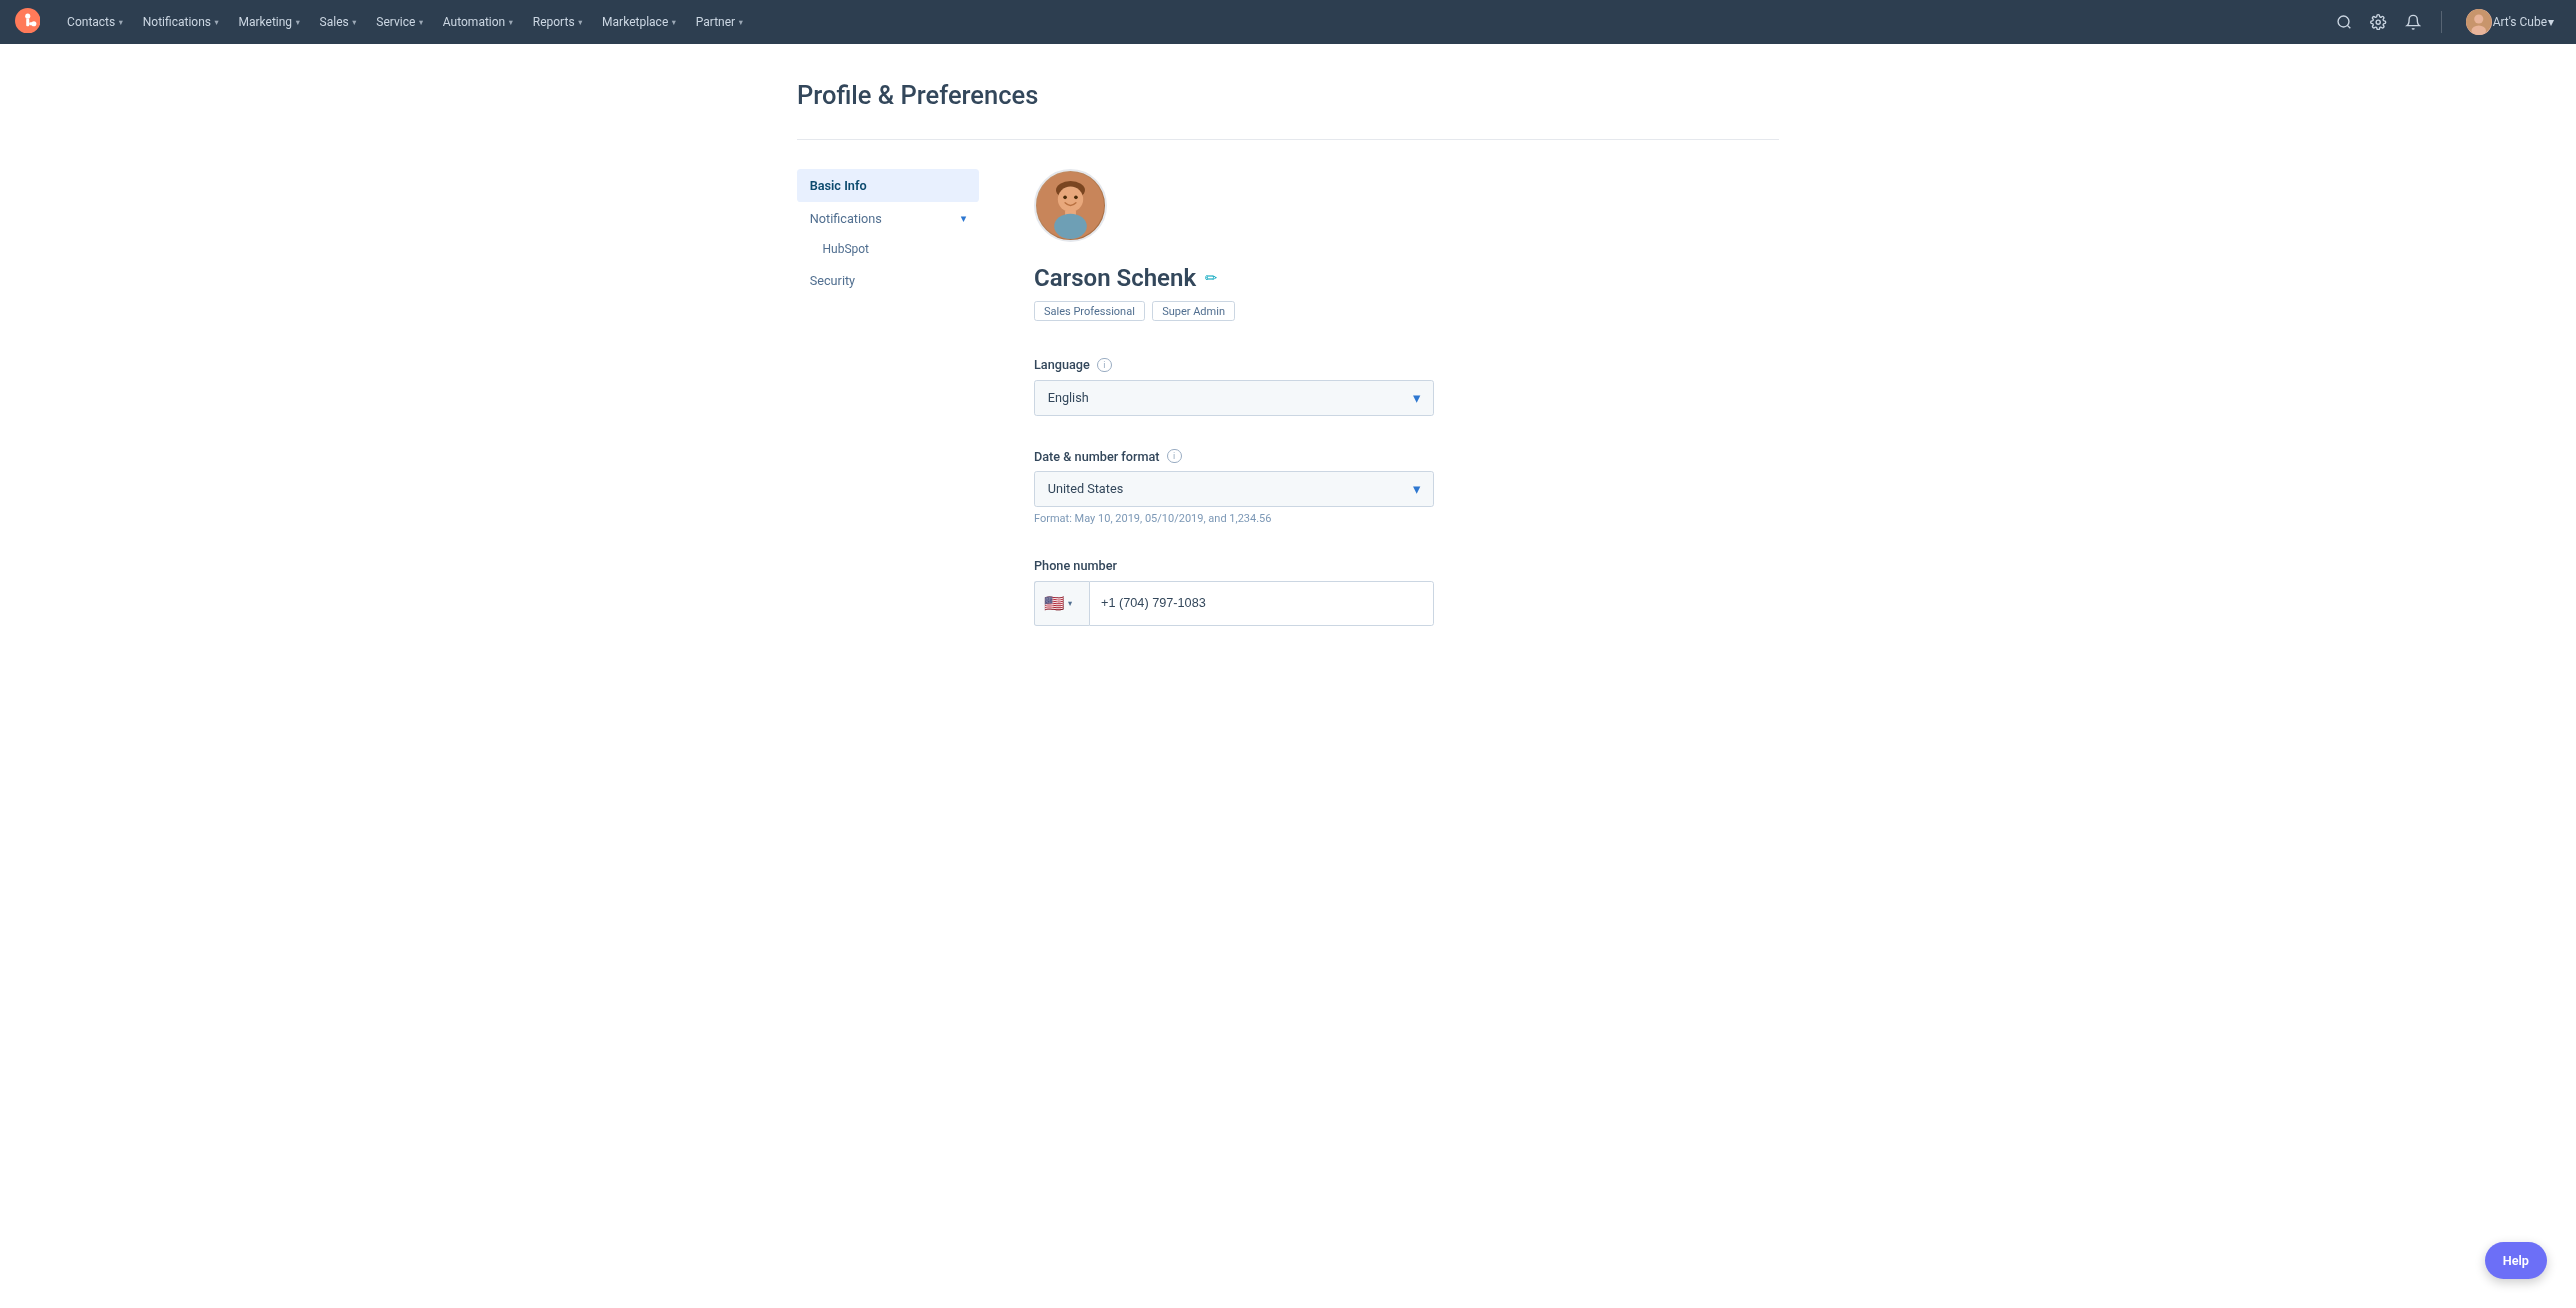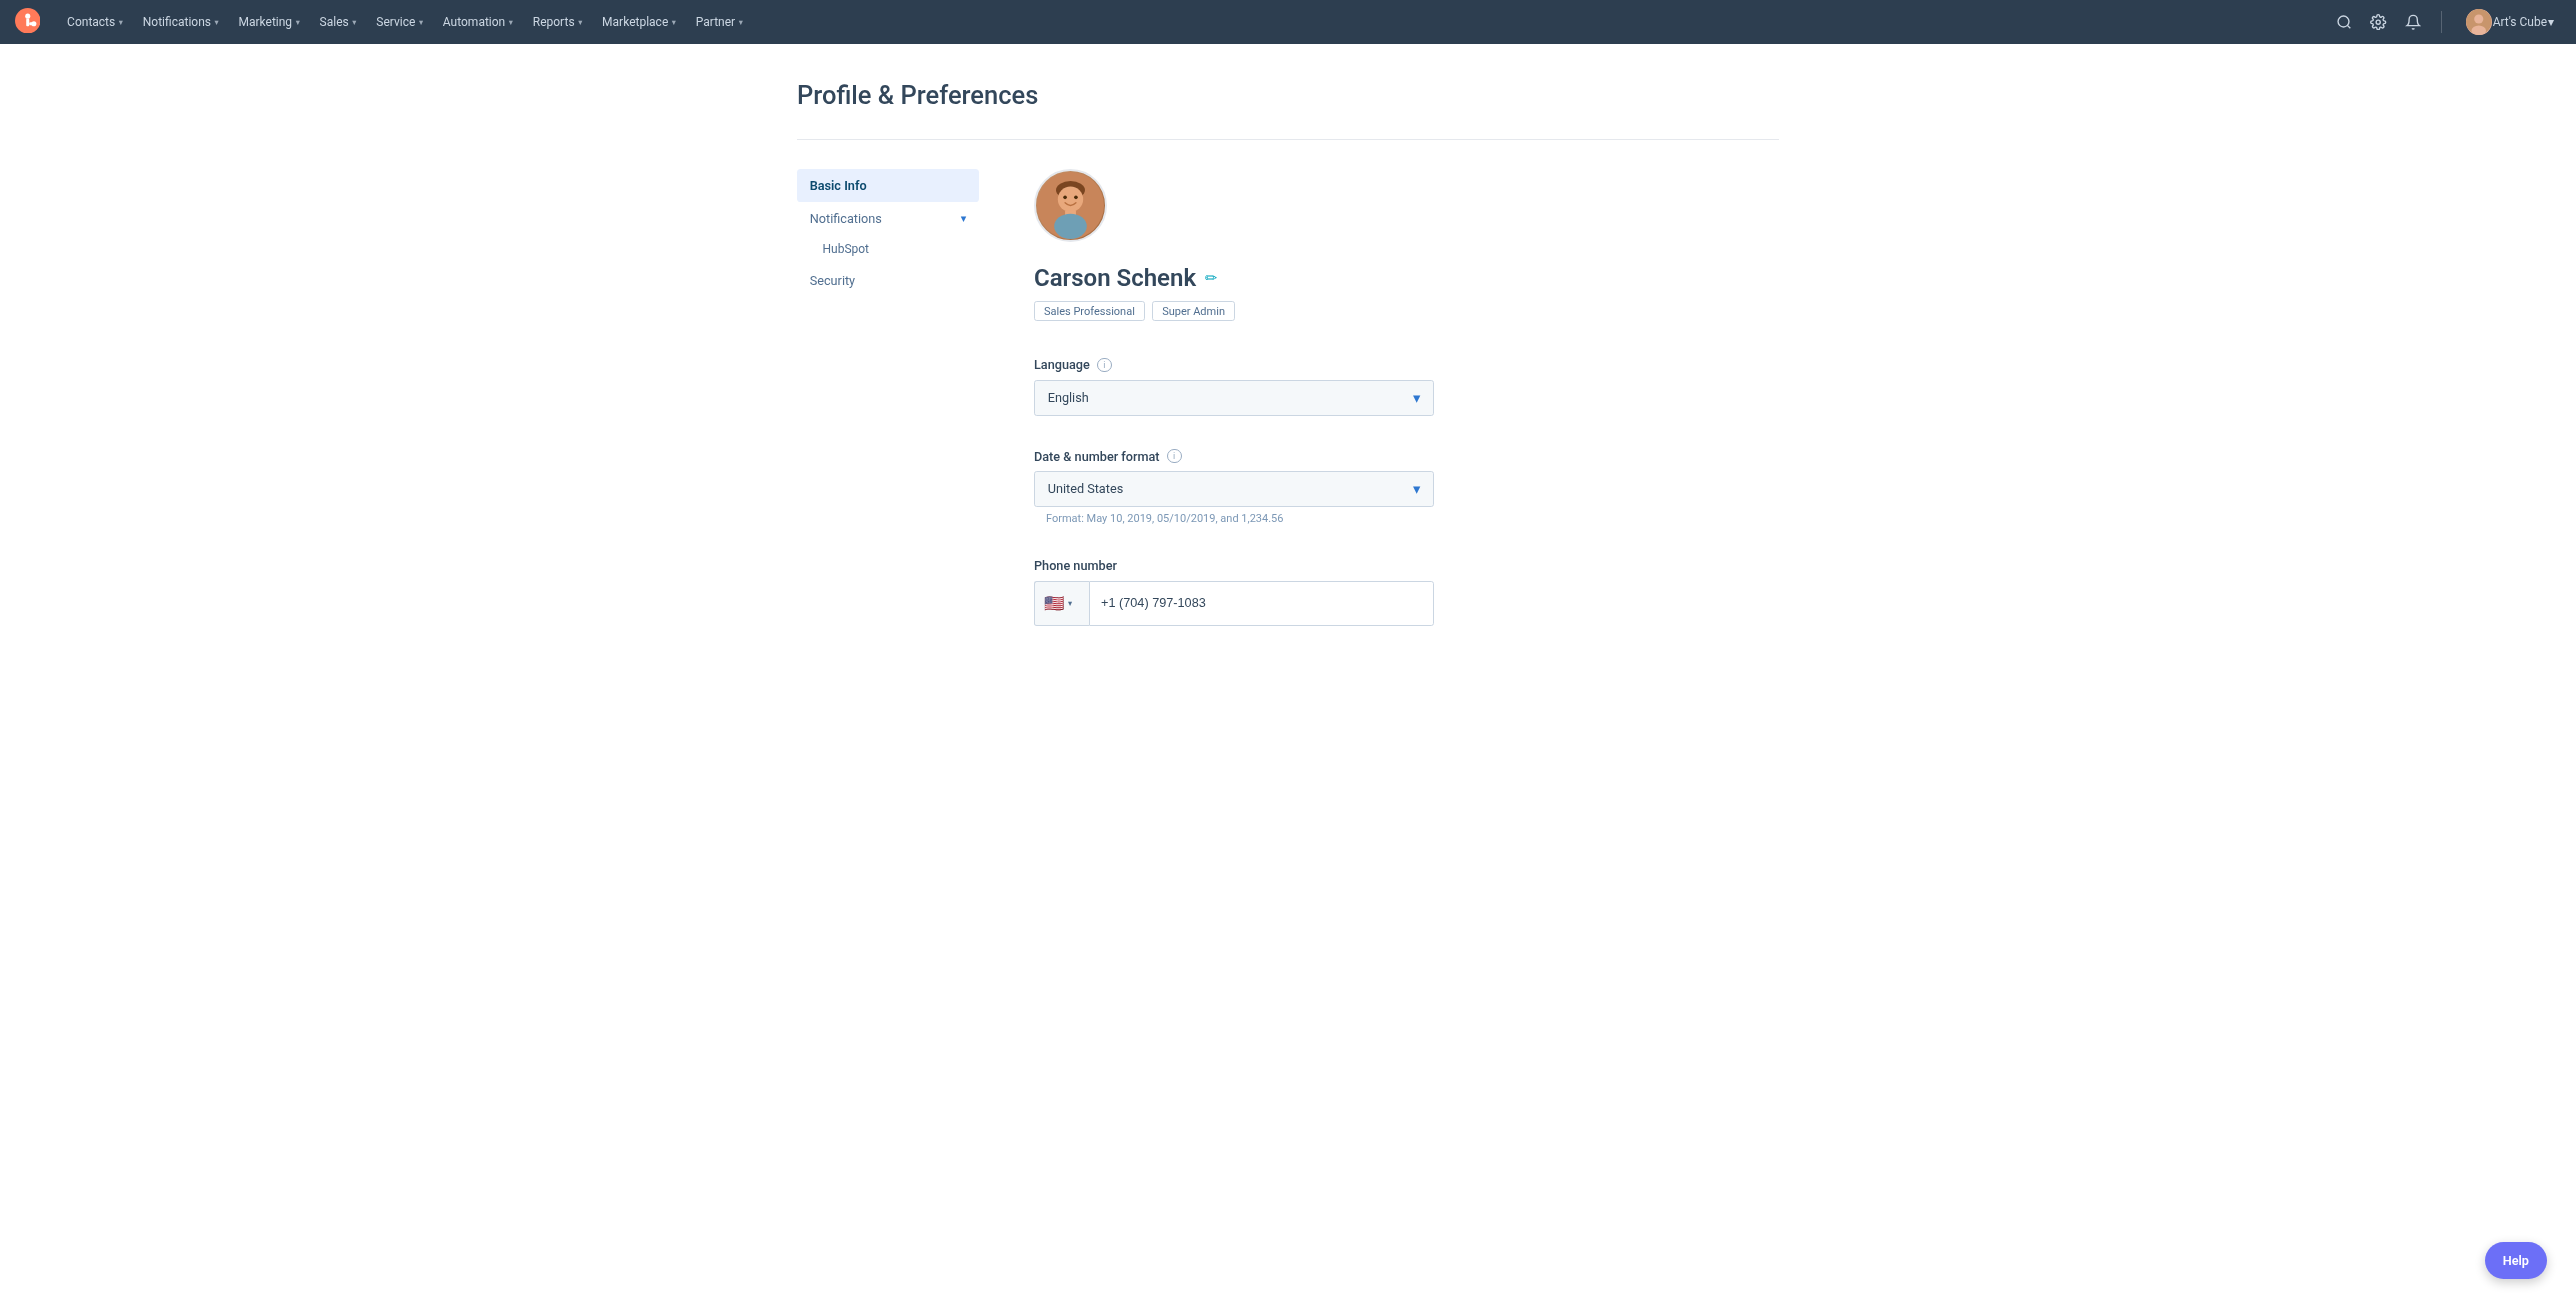--- a/index.html
+++ b/index.html
@@ -284,21 +284,20 @@
 
     .form-select .dropdown-arrow {
       color: #2e77d0;
       font-size: 14.6px;
     }
 
     .format-hint {
       font-size: 11px;
       color: #7c98b6;
       margin-top: 5.5px;
-      margin-left: 12px;
     }
 
     
     .phone-input-row {
       display: flex;
       align-items: stretch;
       width: 400px;
     }
 
     .phone-flag-btn {

